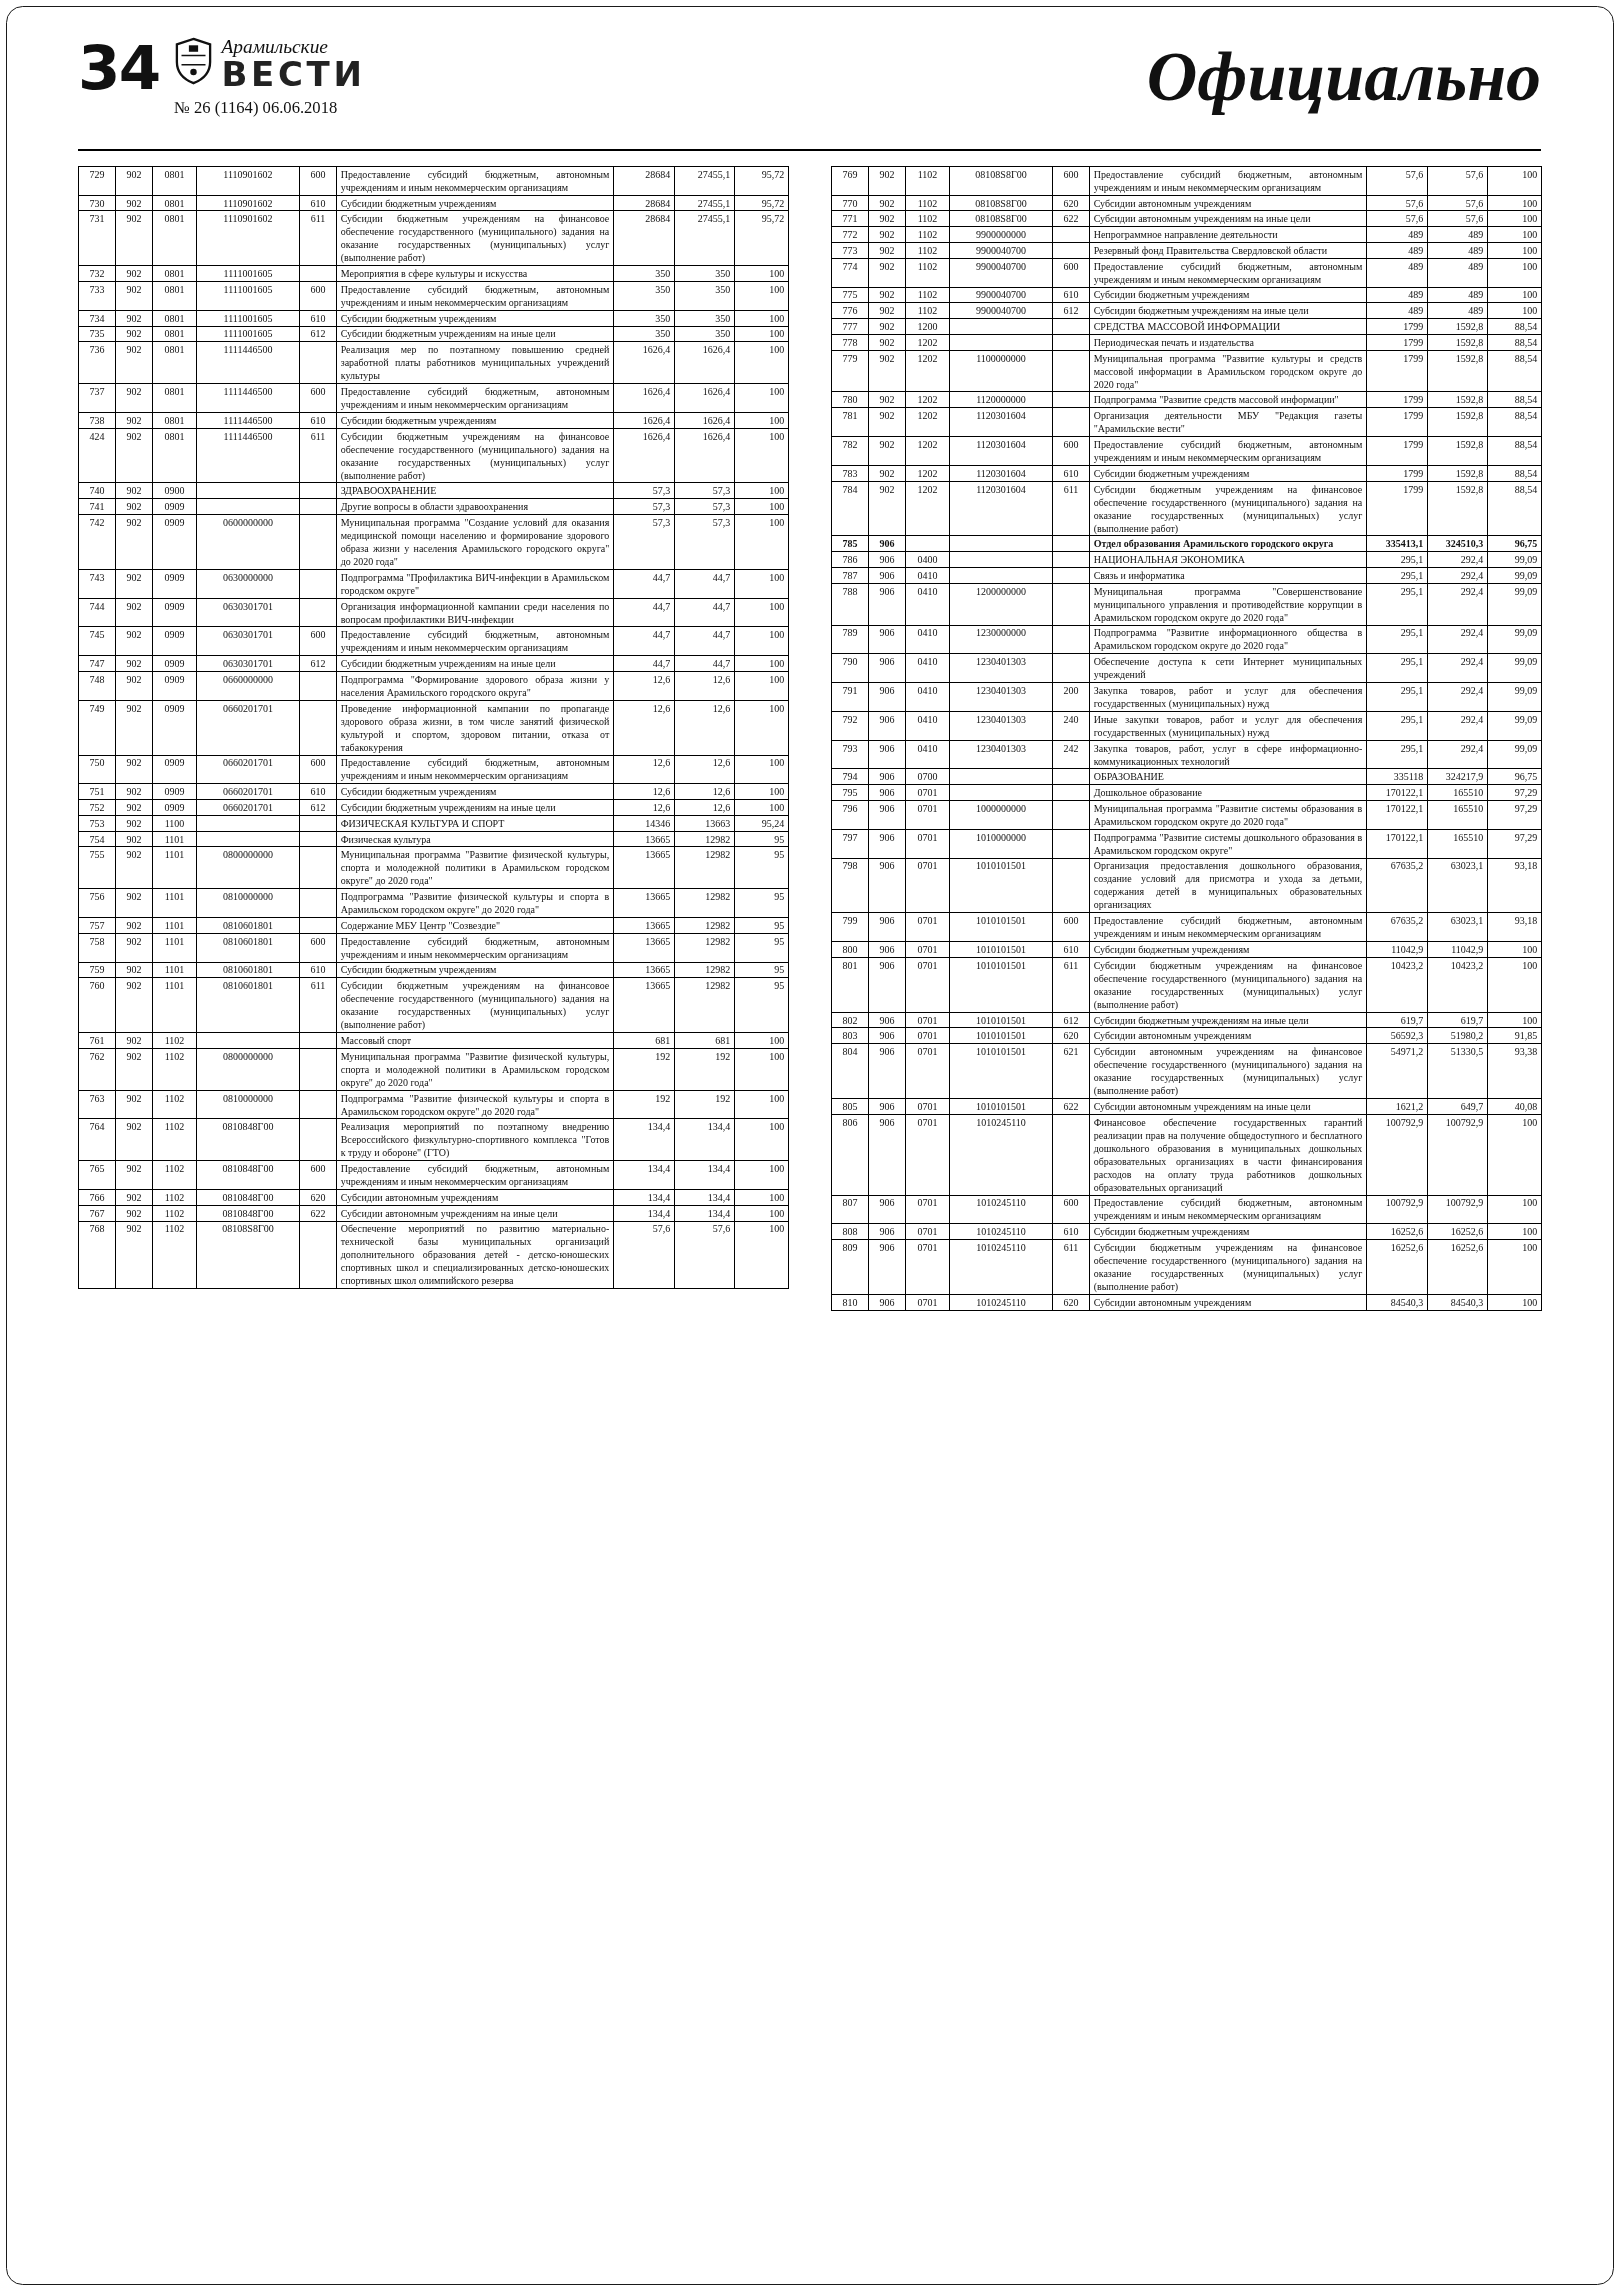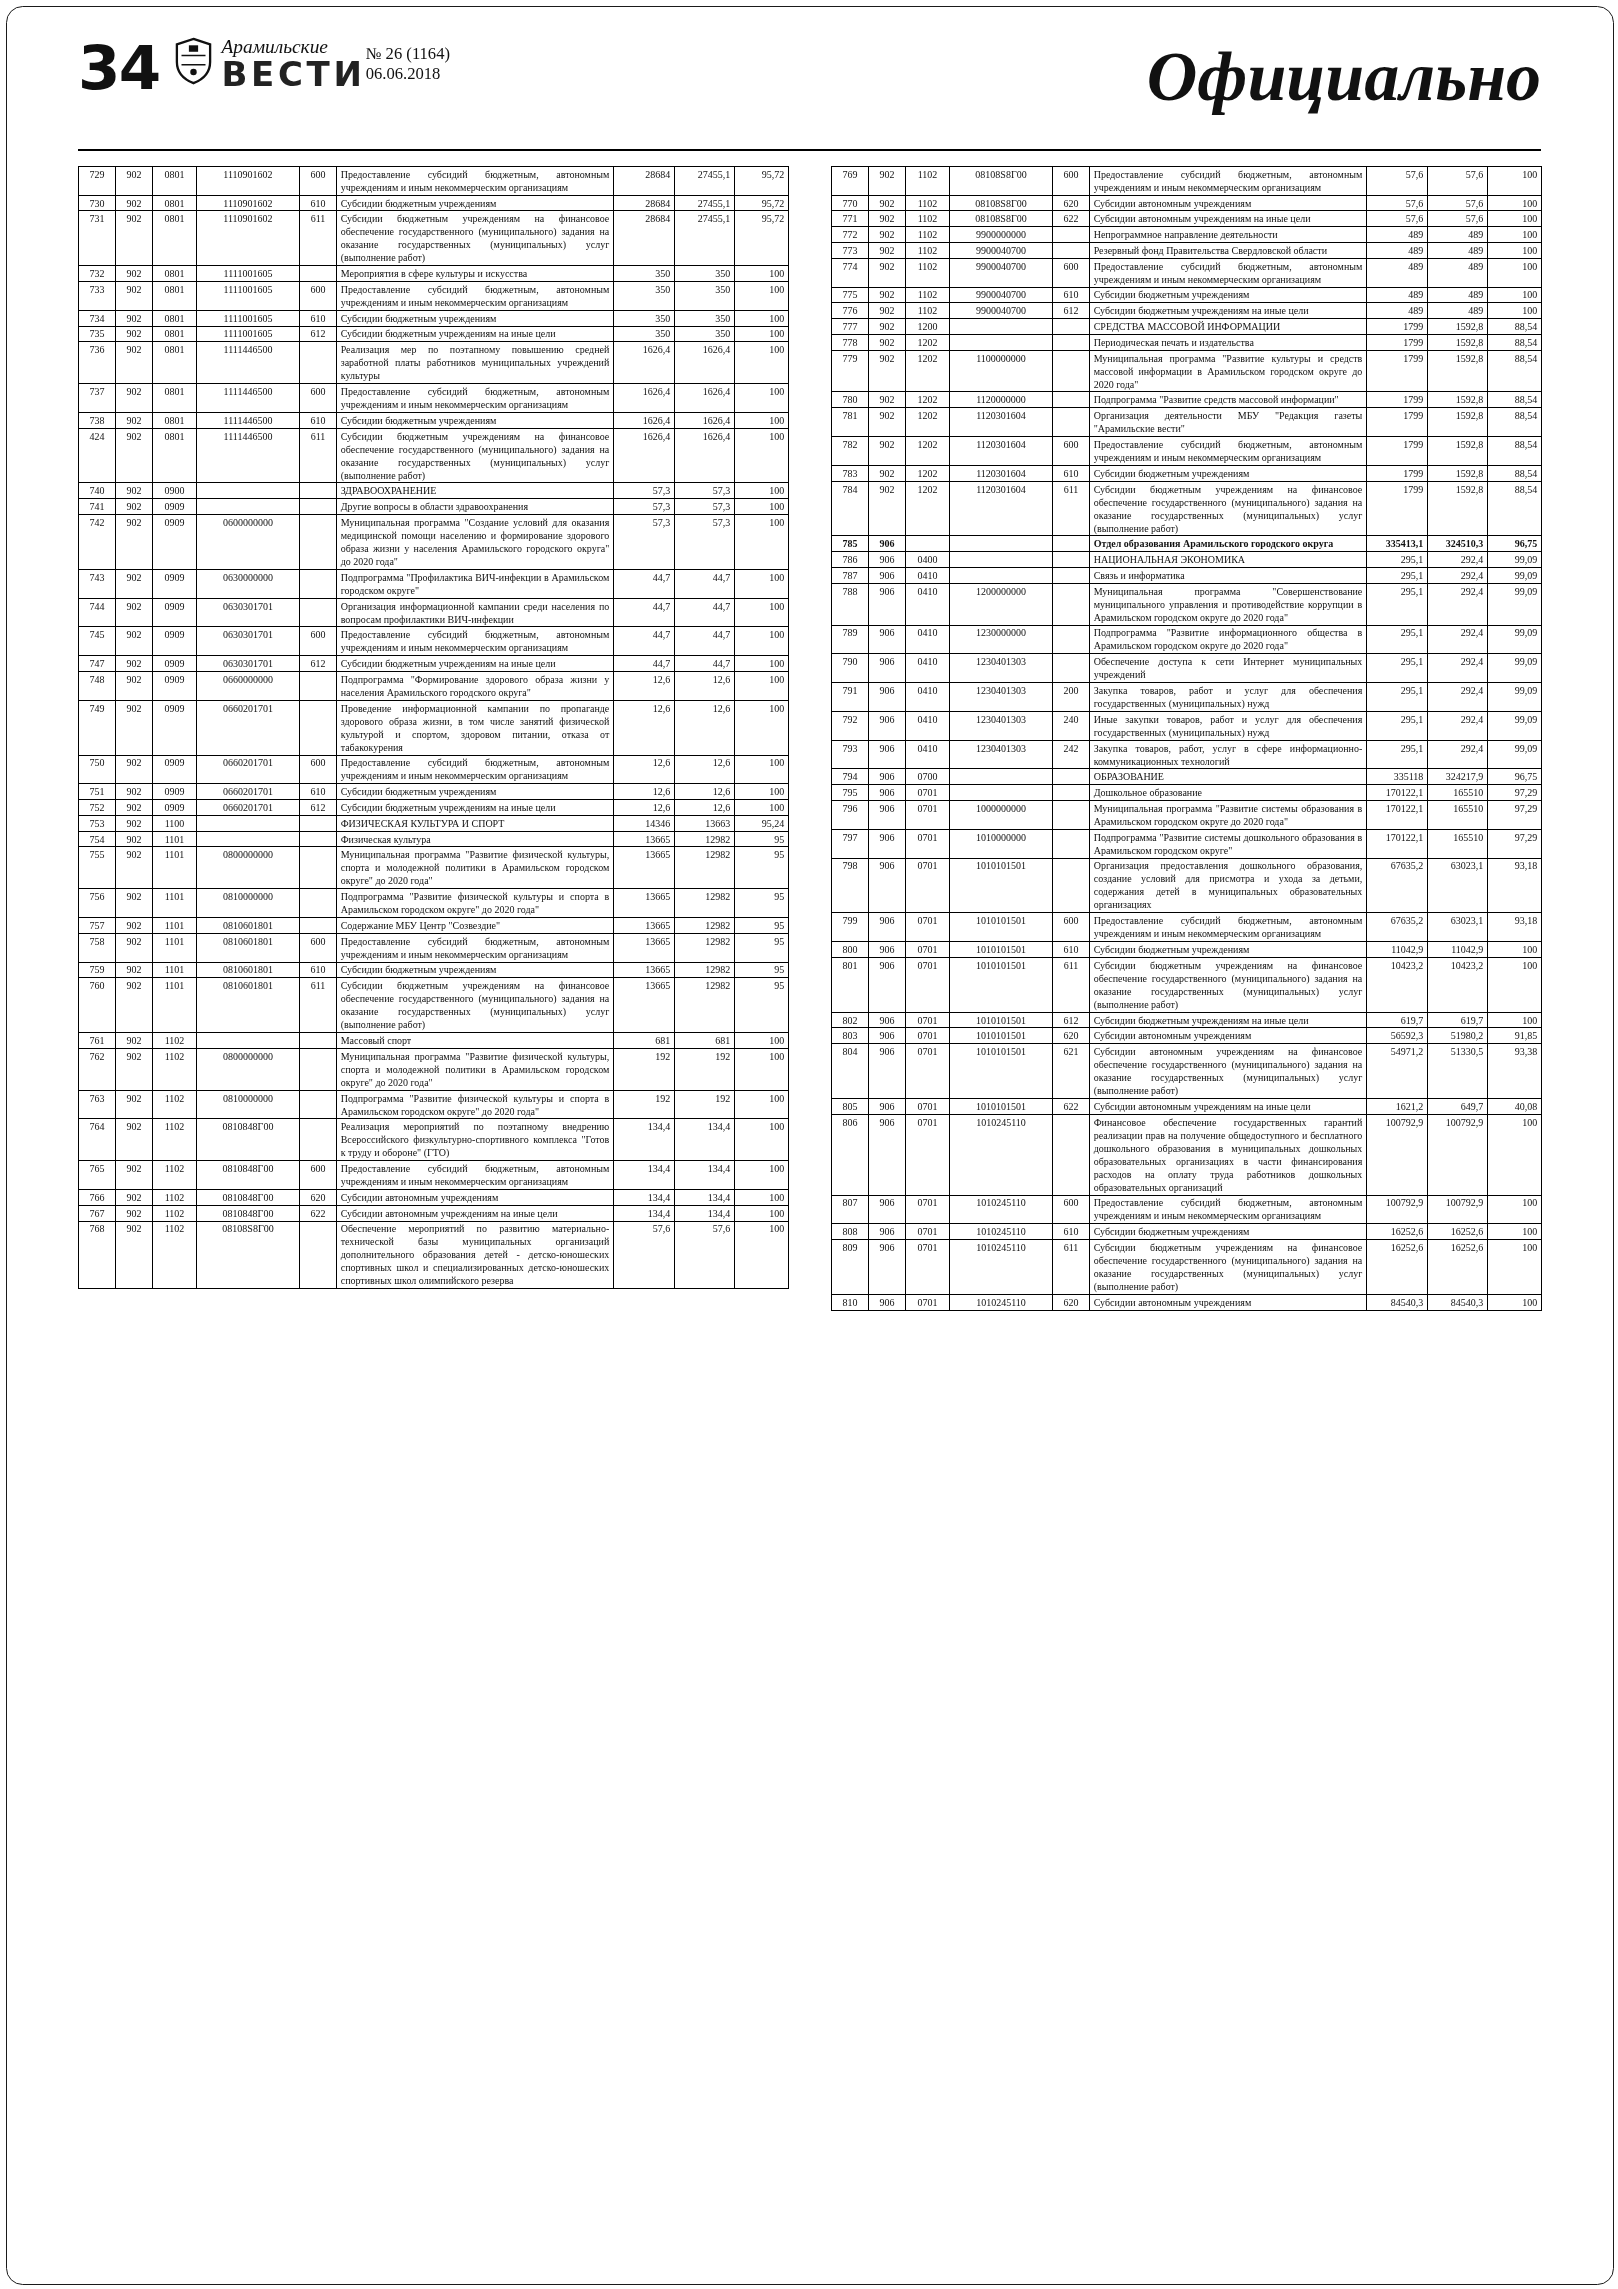--- a/index.html
+++ b/index.html
@@ -9,21 +9,21 @@
     font-family:"Liberation Serif", serif;
     position:relative; overflow:hidden;
   }
   .page { position:relative; width:100%; height:100%; box-sizing:border-box; padding:20px 78px 16px; overflow:hidden; }
   .page-frame { position:absolute; inset:5.5px; border:1.8px solid #1a1a1a; border-radius:16.6px; pointer-events:none; }
 
   
   .masthead { display:flex; align-items:flex-start; margin-top:16.6px; height:107px; }
   .mast-left { display:flex; gap:14.8px; align-items:flex-start; width:397px; flex:0 0 auto; }
   .page-num { font-family:"DejaVu Sans", sans-serif; font-weight:bold; font-size:61px; line-height:1; letter-spacing:-1.8px; }
-  .brand { display:flex; }
+  .brand { display:flex; flex-direction:column; }
   .brand-row { display:flex; gap:8.3px; align-items:flex-start; }
   .crest { display:inline-block; }
   .crest svg { width:39px; height:48px; display:block; }
   .brand-text { display:flex; flex-direction:column; }
   .brand-top { font-style:italic; font-size:19.4px; line-height:1.05; }
   .brand-bottom { font-family:"DejaVu Sans", sans-serif; font-weight:bold; font-size:34px; line-height:1; letter-spacing:3.7px; color:#222; }
   .issue { font-size:16.6px; margin-top:7.4px; }
   .section-title { flex:1 1 auto; text-align:right; font-family:"Liberation Serif", serif; font-style:italic; font-weight:bold; font-size:70px; line-height:1.05; margin-top:3.7px; }
 
   .rule { border-top:2.3px solid #000; margin:5.5px 0 14.8px; }

